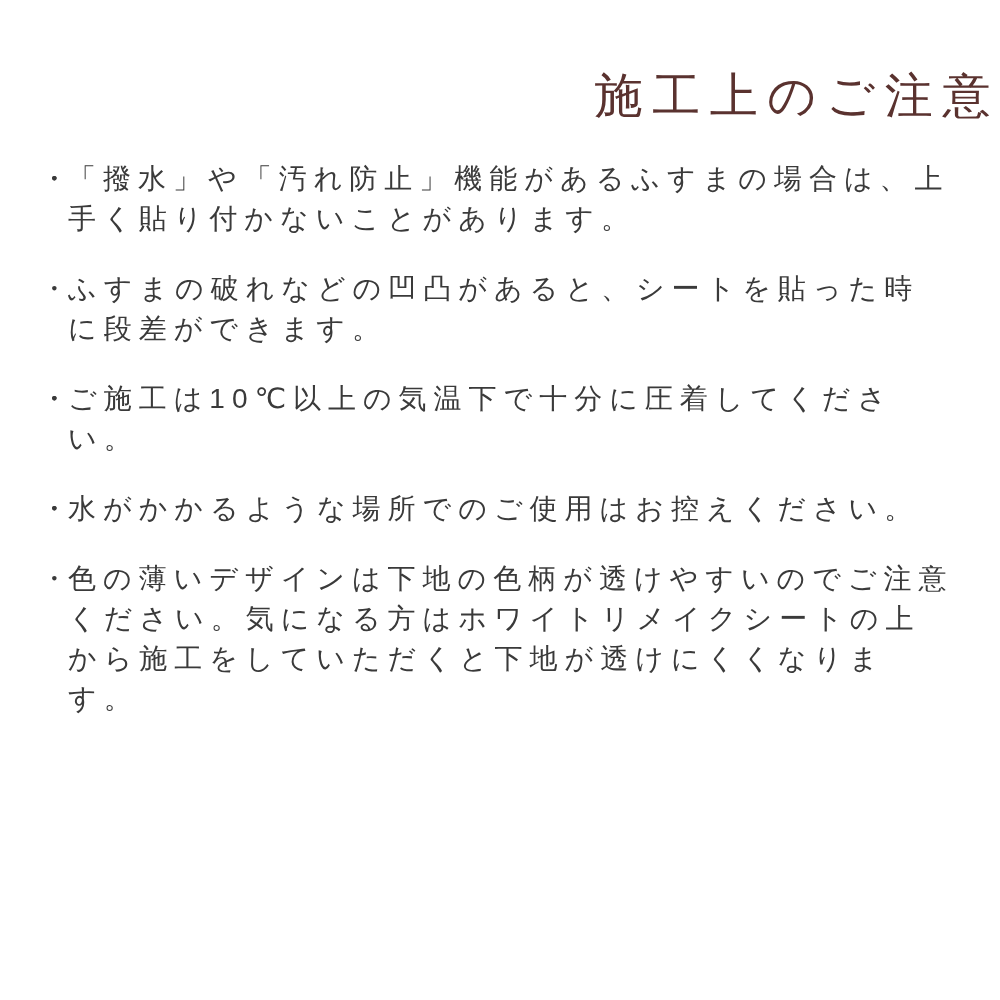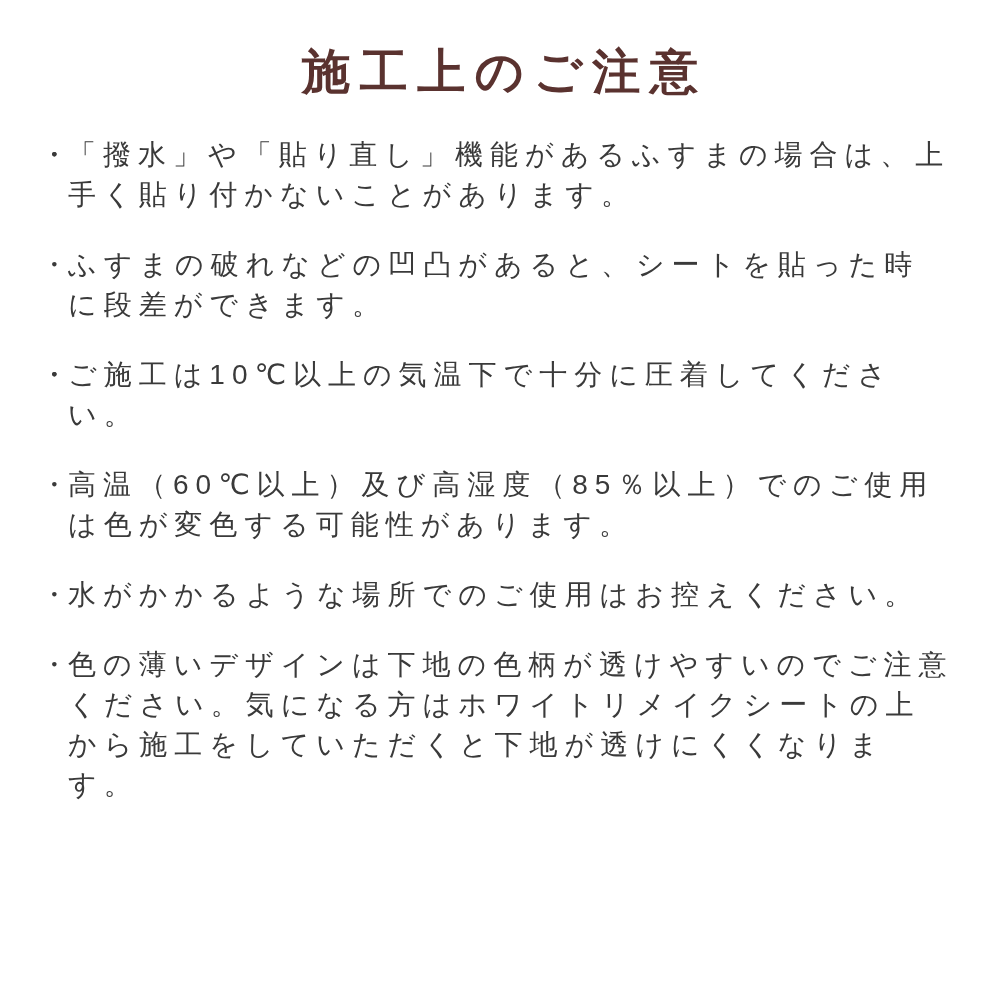--- a/index.html
+++ b/index.html
@@ -12,24 +12,24 @@
     width: 1000px; height: 1000px;
     background: var(--bg);
     font-family: "Liberation Sans", "DejaVu Sans", sans-serif;
     overflow: hidden;
   }
   .page {
     width: 1000px; height: 1000px;
     background: var(--bg);
   }
   .page-title {
-    margin-top: 44px;
-    text-align: center;
+    margin-top: 68px;
+    text-align: right;
     font-size: 48px;
-    font-weight: 700;
+    font-weight: 400;
     line-height: 1.15;
     letter-spacing: 0.2em;
     text-indent: 0.2em; 
     color: var(--title-color);
   }
   .notes-list {
     list-style: none;
     margin-top: 36px;
     padding-left: 48px;
     padding-right: 46px;
@@ -60,36 +60,35 @@
 
 <div class="page">
   <h1 class="page-title">施工上のご注意</h1>
 
   <ul class="notes-list">
     <li class="note-item">
       <span class="bullet">・</span>
     </li>
     <li class="note-item">
       <span class="bullet">・</span>
-      <span>「撥水」や「貼り直し」機能があるふすまの場合は、上手く貼り付かないことがあります。</span>
+      <span>「撥水」や「汚れ防止」機能があるふすまの場合は、上手く貼り付かないことがあります。</span>
     </li>
     <li class="note-item">
       <span class="bullet">・</span>
       <span>ふすまの破れなどの凹凸があると、シートを貼った時に段差ができます。</span>
     </li>
     <li class="note-item">
       <span class="bullet">・</span>
     </li>
     <li class="note-item">
       <span class="bullet">・</span>
       <span>ご施工は10℃以上の気温下で十分に圧着してください。</span>
     </li>
     <li class="note-item">
       <span class="bullet">・</span>
-      <span>高温（60℃以上）及び高湿度（85％以上）でのご使用は色が変色する可能性があります。</span>
     </li>
     <li class="note-item">
       <span class="bullet">・</span>
       <span>水がかかるような場所でのご使用はお控えください。</span>
     </li>
     <li class="note-item">
       <span class="bullet">・</span>
       <span>色の薄いデザインは下地の色柄が透けやすいのでご注意ください。気になる方はホワイトリメイクシートの上から施工をしていただくと下地が透けにくくなります。</span>
     </li>
   </ul>

